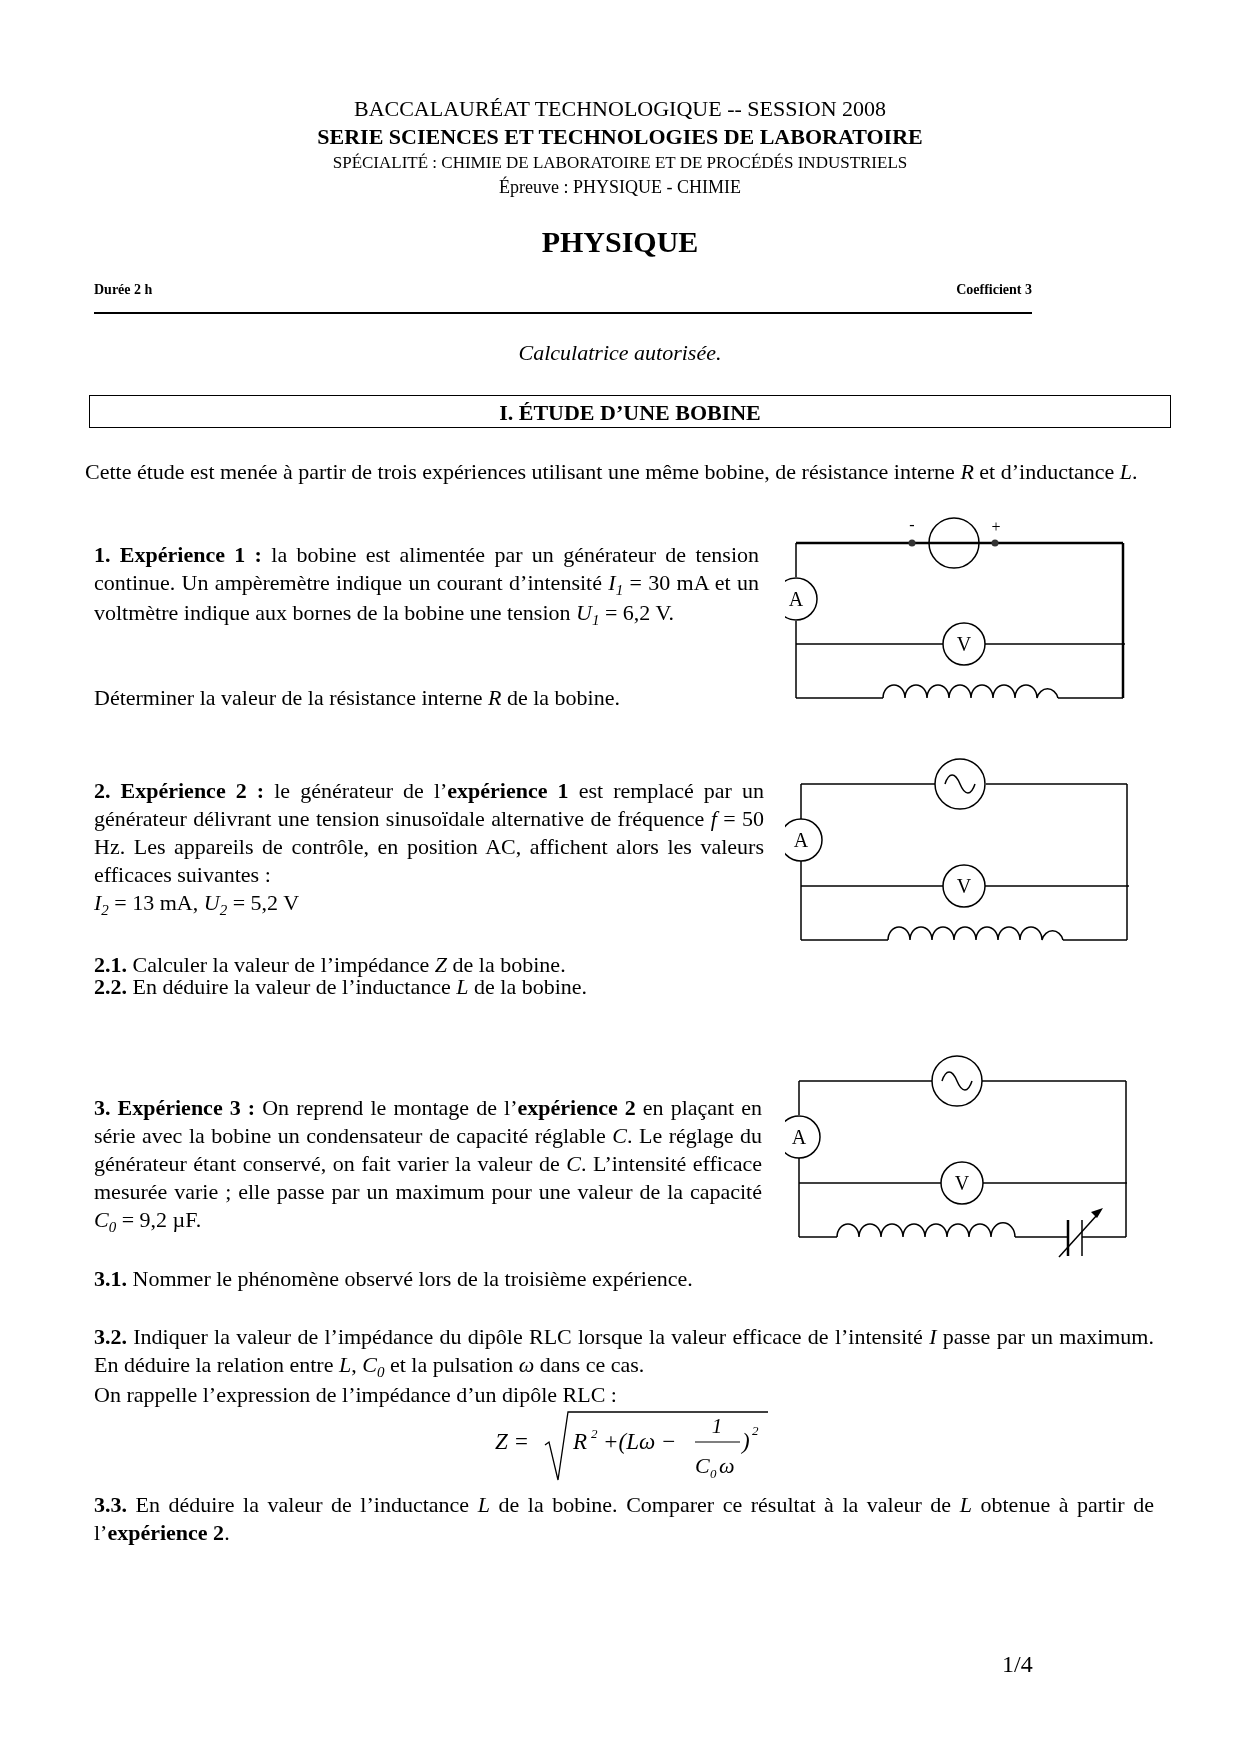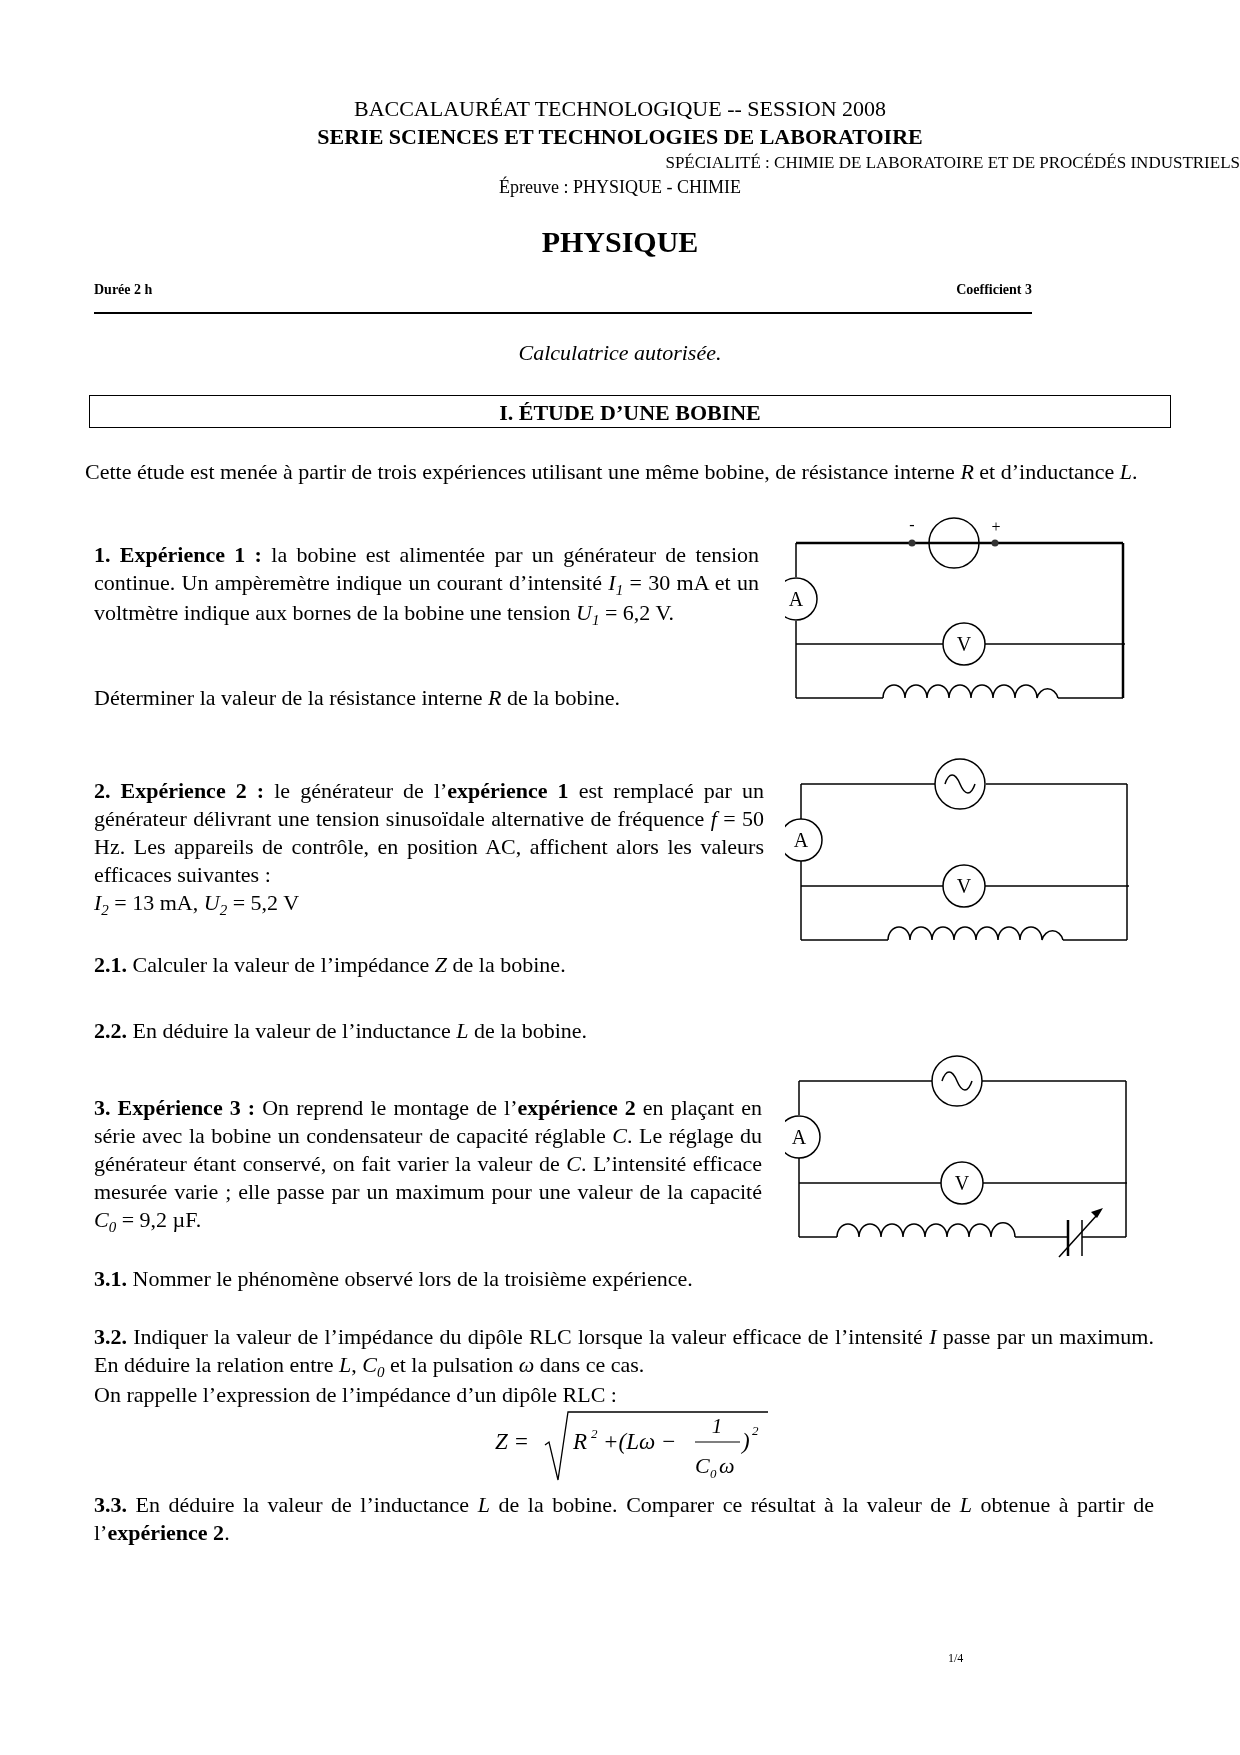--- a/index.html
+++ b/index.html
@@ -4,21 +4,21 @@
   <style>
     html, body { margin: 0; padding: 0; background: #ffffff; }
     body {
       width: 1240px; height: 1755px; position: relative; overflow: hidden;
       font-family: "Liberation Serif", "DejaVu Serif", serif; color: #000;
     }
     .abs { position: absolute; }
     .center { text-align: center; left: 0; width: 1240px; }
     .h1 { top: 96px; font-size: 22px; }
     .h2 { top: 124px; font-size: 22px; font-weight: bold; }
-    .h3 { top: 153px; font-size: 17px; text-align: right; }
+    .h3 { top: 153px; font-size: 17px; }
     .h4 { top: 177px; font-size: 18px; }
     .h5 { top: 225px; font-size: 30px; font-weight: bold; }
     .duree-row {
       top: 282px; left: 94px; width: 938px; height: 30px;
       border-bottom: 2px solid #000; font-weight: bold; font-size: 14px;
     }
     .duree-row .l { position: absolute; left: 0; top: 0; }
     .duree-row .r { position: absolute; right: 0; top: 0; }
     .calc { top: 340px; font-size: 22px; font-style: italic; }
     .section-box {
@@ -26,21 +26,21 @@
       border: 1px solid #000; text-align: center; font-weight: bold;
       font-size: 22px; line-height: 33px; box-sizing: border-box; margin-left: 8px;
     }
     .para { font-size: 22px; line-height: 28px; }
     .just-last-left { text-align: justify; }
     .intro { top: 458px; left: 85px; width: 1060px; }
     .blk { left: 94px; width: 665px; }
     .sub { font-size: 15px; font-style: italic; position: relative; top: 5px; }
     .q { font-size: 22px; line-height: 28px; left: 94px; }
     .formula { top: 1405px; left: 495px; width: 280px; height: 80px; }
-    .page-num { top: 1651px; left: 948px; font-size: 12px; }
+    .page-num { top: 1651px; left: 1002px; font-size: 24px; }
     svg text { font-family: "Liberation Serif", serif; }
   </style>
 </head>
 <body>
 
 <div class="abs center h1">BACCALAURÉAT TECHNOLOGIQUE -- SESSION 2008</div>
 <div class="abs center h2">SERIE SCIENCES ET TECHNOLOGIES DE LABORATOIRE</div>
 <div class="abs center h3">SPÉCIALITÉ : CHIMIE DE LABORATOIRE ET DE PROCÉDÉS INDUSTRIELS</div>
 <div class="abs center h4">Épreuve : PHYSIQUE - CHIMIE</div>
 <div class="abs center h5">PHYSIQUE</div>
@@ -87,21 +87,21 @@
   <g>
     <circle cx="179" cy="134" r="21" stroke="#000" stroke-width="1.5" fill="#fff"></circle>
     <text x="179" y="141" font-size="20" text-anchor="middle">V</text>
   </g>
   <path d="M98,188 a11,13 0 0 1 22,0 a11,13 0 0 1 22,0 a11,13 0 0 1 22,0 a11,13 0 0 1 22,0 a11,13 0 0 1 22,0 a11,13 0 0 1 22,0 a11,13 0 0 1 22,0 a11,13 0 0 1 21,0" stroke="#000" stroke-width="1.5" fill="none"></path>
 </svg>
 
 <div class="abs para blk just-last-left" style="top:777px; width:670px;"><b>2. Expérience 2 :</b><span> le générateur de l’</span><b>expérience 1</b><span> est remplacé par un générateur délivrant une tension sinusoïdale alternative de fréquence </span><i>f</i><span> = 50 Hz. Les appareils de contrôle, en position AC, affichent alors les valeurs efficaces suivantes :</span><br><i>I</i><span class="sub">2</span><span> = 13 mA, </span><i>U</i><span class="sub">2</span><span> = 5,2 V</span></div>
 
 <div class="abs q" style="top:951px;"><b>2.1.</b><span> Calculer la valeur de l’impédance </span><i>Z</i><span> de la bobine.</span></div>
-<div class="abs q" style="top:1017px;"><b>2.2.</b><span> En déduire la valeur de l’inductance </span><i>L</i><span> de la bobine.</span></div>
+<div class="abs q" style="top:973px;"><b>2.2.</b><span> En déduire la valeur de l’inductance </span><i>L</i><span> de la bobine.</span></div>
 
 <svg class="abs" style="left:785px; top:750px;" width="350" height="200">
   <g stroke="#000" fill="none" stroke-width="1.5">
     <line x1="16" y1="34" x2="150" y2="34"></line>
     <line x1="201" y1="34" x2="342" y2="34"></line>
     <line x1="342" y1="34" x2="342" y2="190"></line>
     <line x1="16" y1="34" x2="16" y2="69"></line>
     <line x1="16" y1="111" x2="16" y2="190"></line>
     <line x1="16" y1="136" x2="158" y2="136"></line>
     <line x1="200" y1="136" x2="344" y2="136"></line>

